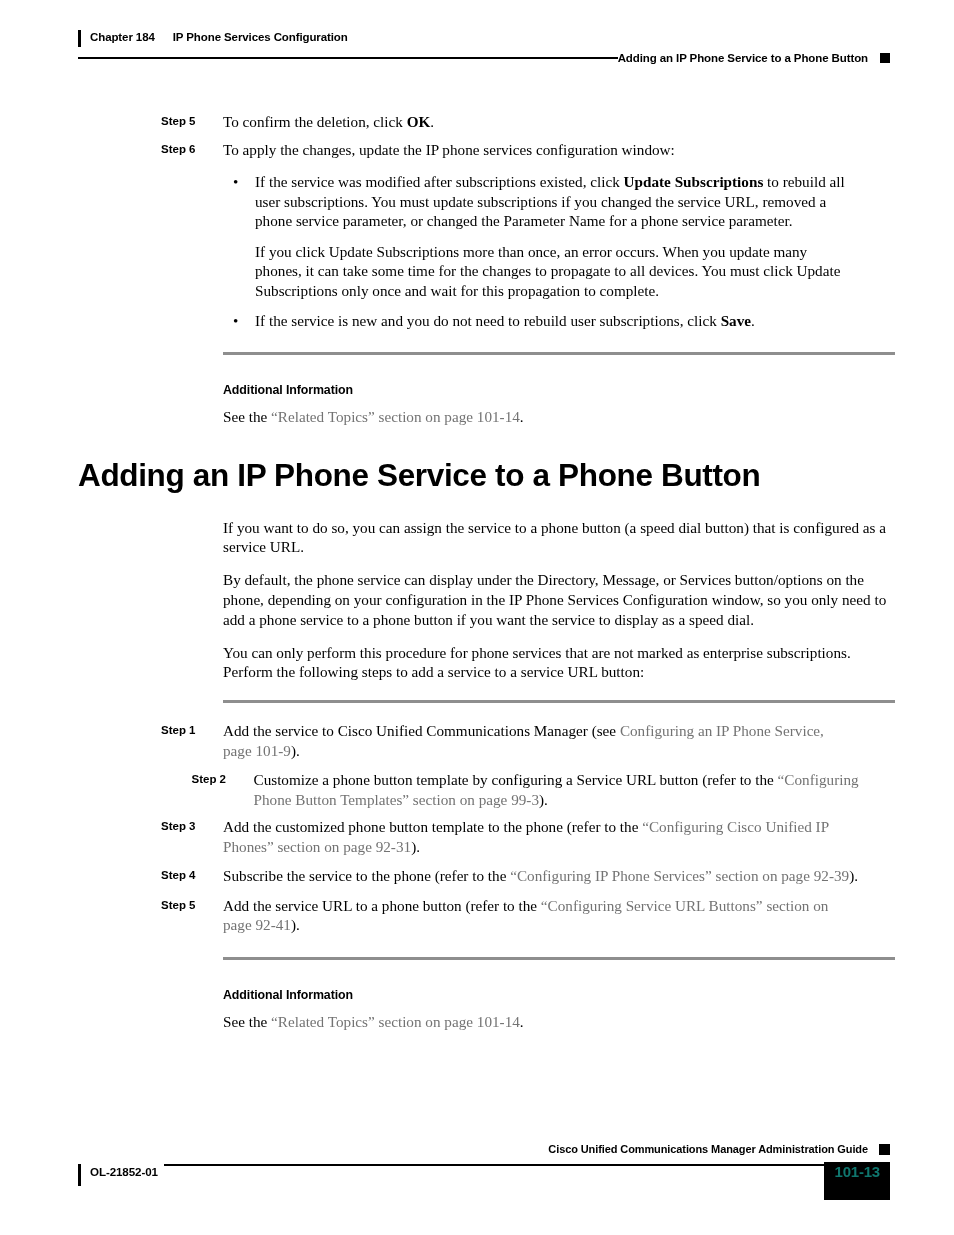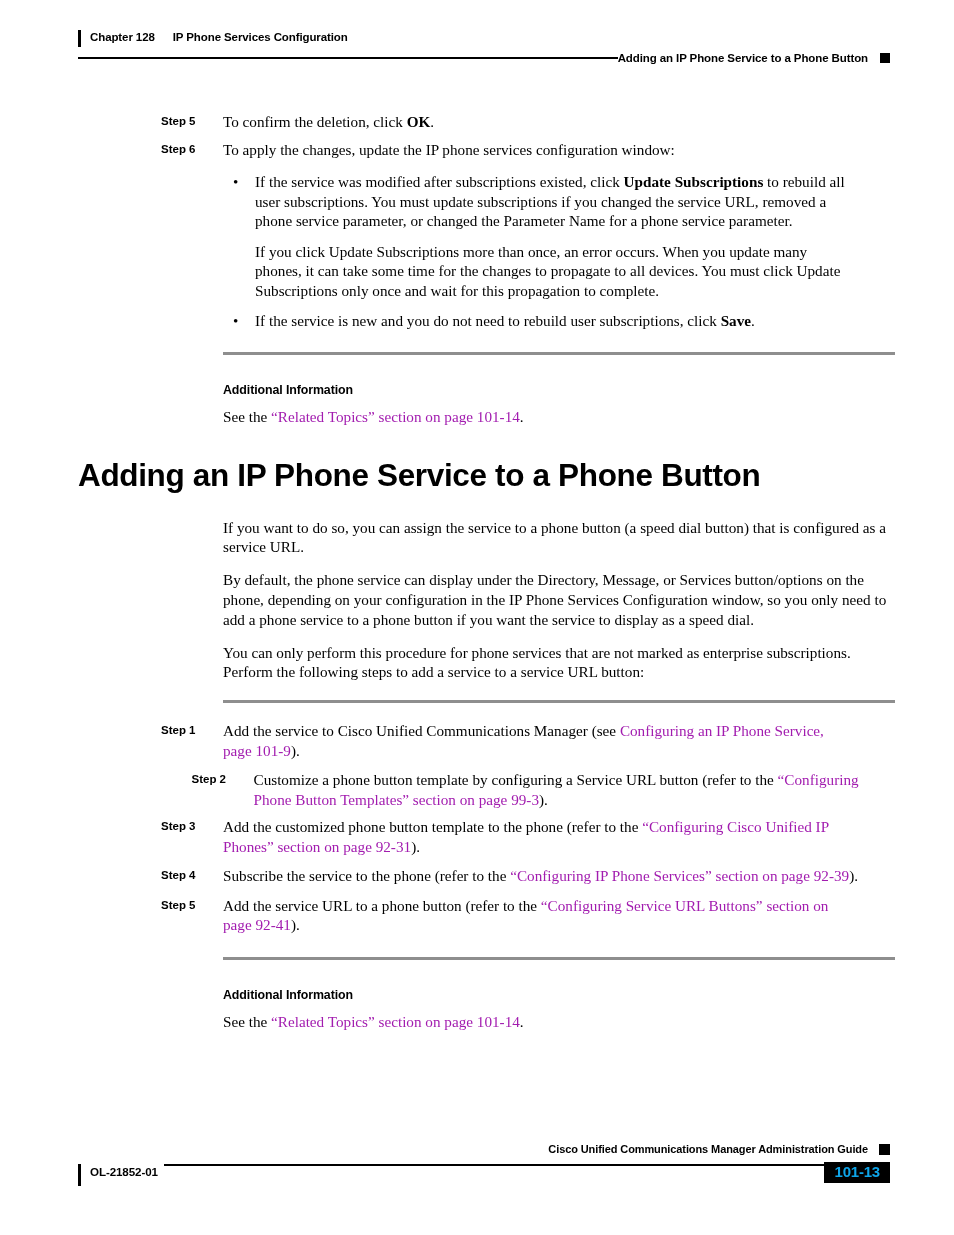--- a/index.html
+++ b/index.html
@@ -184,21 +184,21 @@
 
   .proc-head {
     margin-left: 223px;
     font-family: "Liberation Sans Narrow", "Liberation Sans", sans-serif;
     font-weight: bold;
     font-size: 12.4px;
     letter-spacing: -0.1px;
   }
 
   a.xref, .xref {
-    color: #a21caf;
+    color: #737373;
     text-decoration: none;
   }
 
   
   .footer {
     position: absolute;
     left: 78px;
     bottom: 32px;
     width: 812px;
     height: 60px;
@@ -248,43 +248,43 @@
   .foot-line {
     flex: 1 1 auto;
     height: 2px;
     background: #000;
     align-self: flex-start;
     margin-top: 0px;
     margin-left: 6px;
   }
   .pagebox {
     background: #000;
-    color: #0ea5e9;
+    color: #0f766e;
     font-family: "Liberation Sans Narrow", "Liberation Sans", sans-serif;
     font-weight: bold;
     font-size: 15px;
     letter-spacing: -0.2px;
-    padding: 1px 10px 3px 10px;
+    padding: 1px 10px 20px 10px;
     margin-left: 0px;
     margin-top: -2px;
     white-space: nowrap;
     align-self: flex-start;
     text-align: center;
   }
 </style>
 </head>
 <body>
 
 <div class="page">
 
   <div class="run-head">
     <div class="run-head-top">
       <div class="head-rule-left"></div>
       <div class="chap-label">
-        <span class="chap-num">Chapter 128</span><span>IP Phone Services Configuration</span>
+        <span class="chap-num">Chapter 184</span><span>IP Phone Services Configuration</span>
       </div>
     </div>
     <div class="run-head-bot">
       <div class="head-line"></div>
       <div class="sect-label">Adding an IP Phone Service to a Phone Button</div>
       <div class="head-sq"></div>
     </div>
   </div>
 
   <div class="content">

